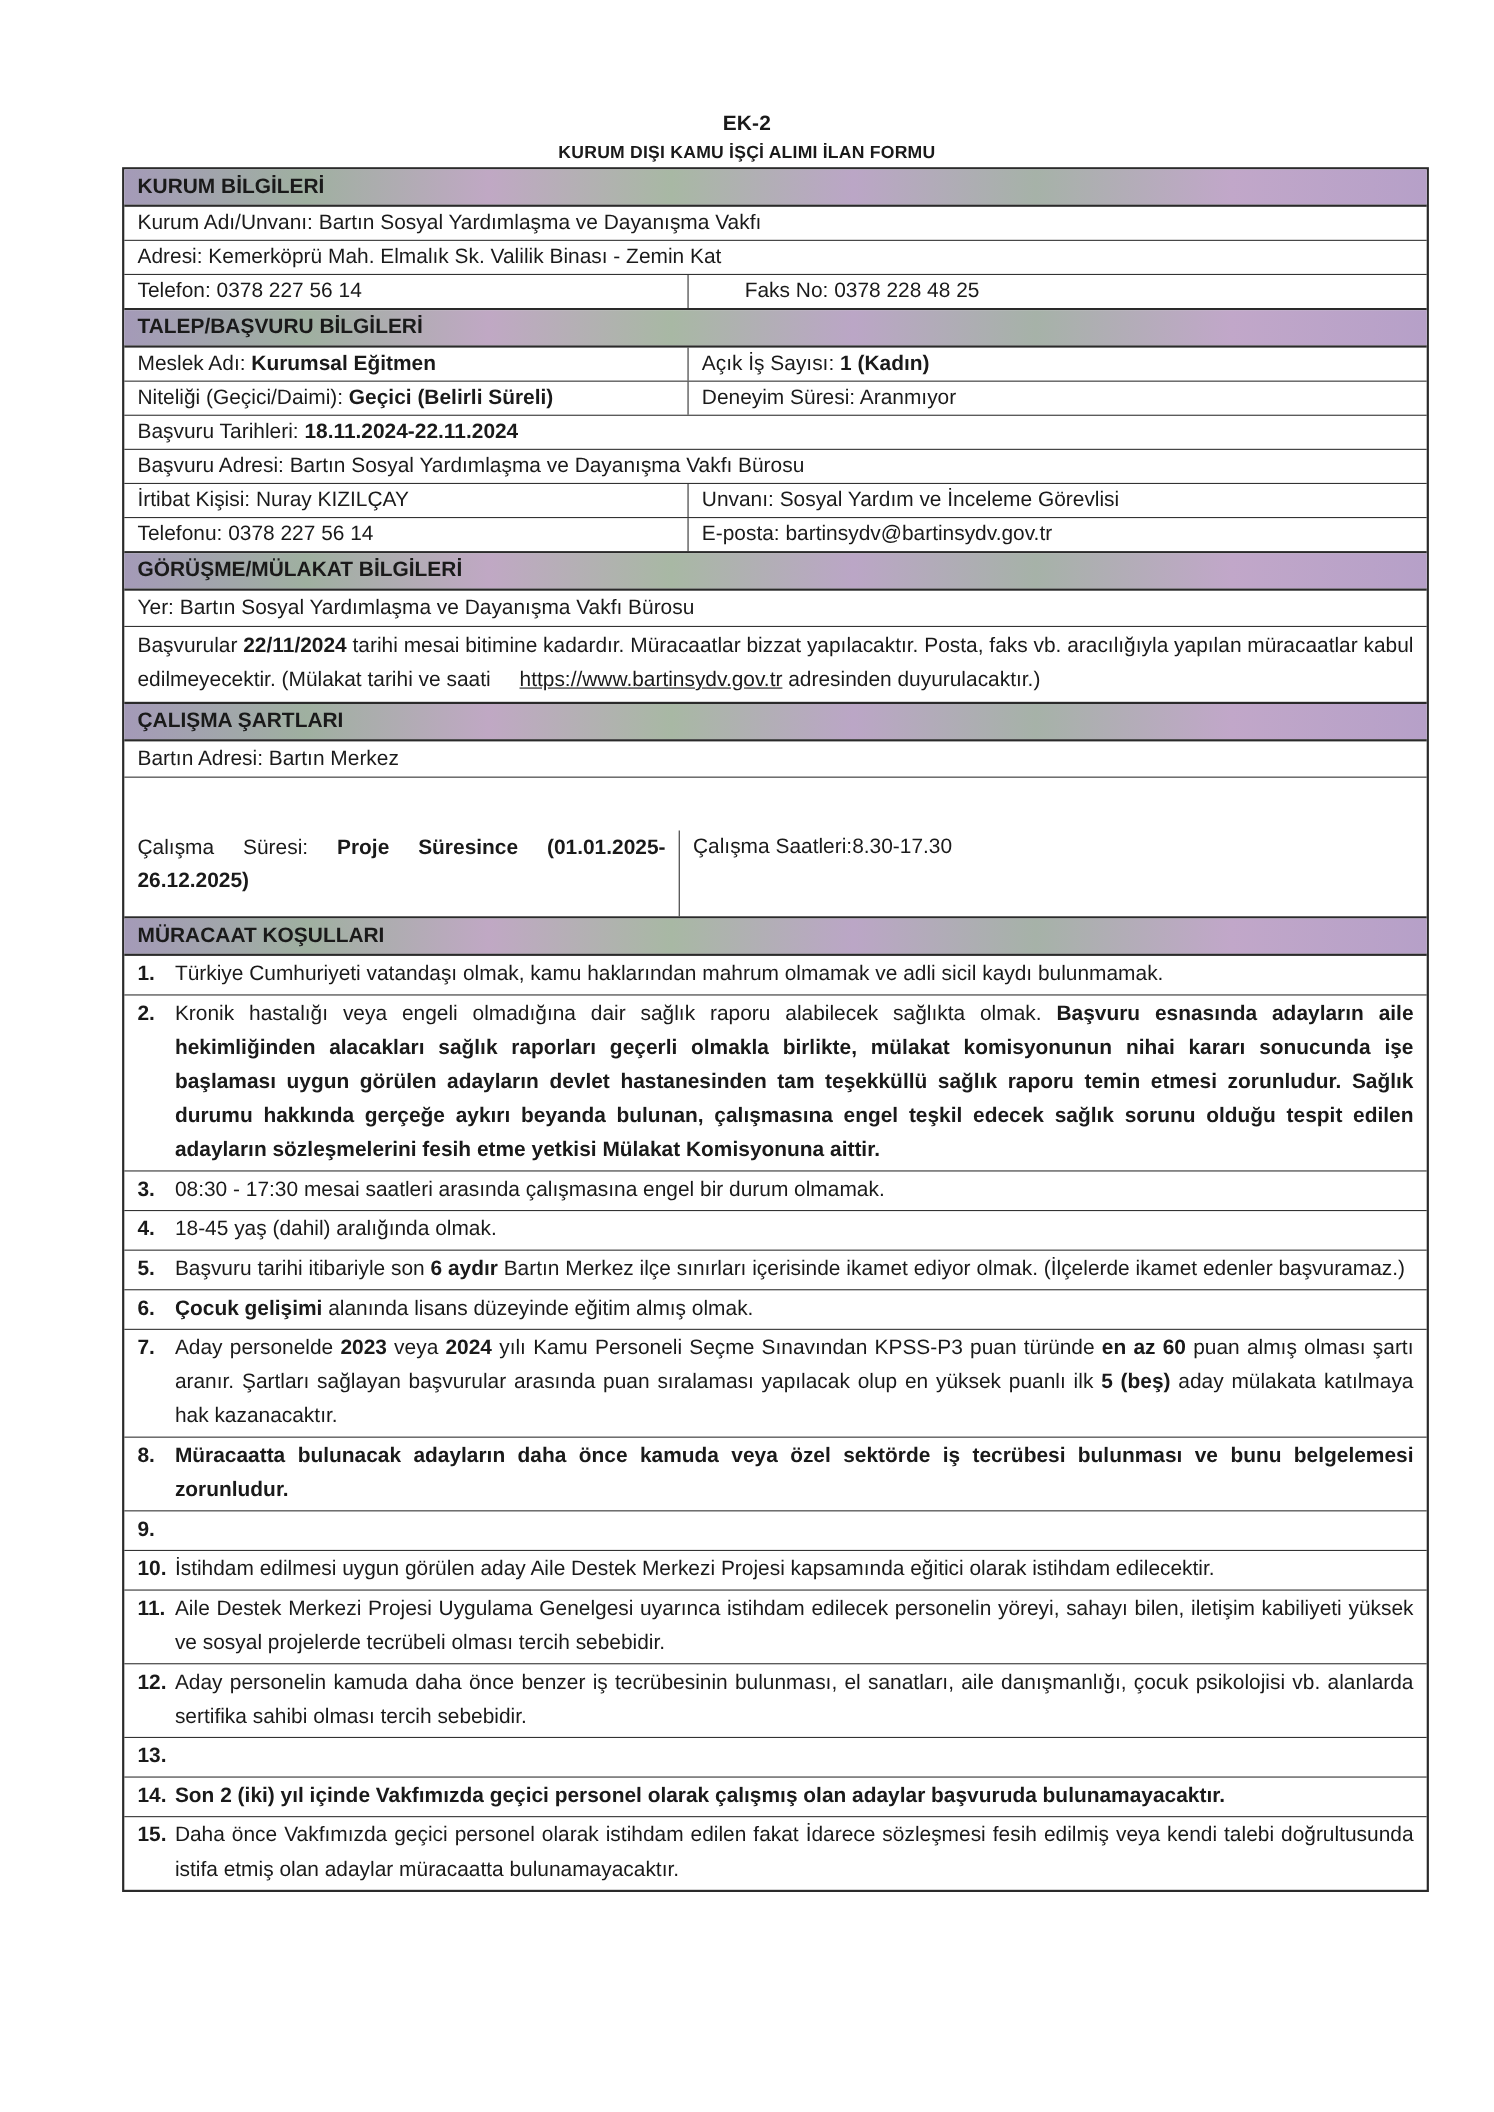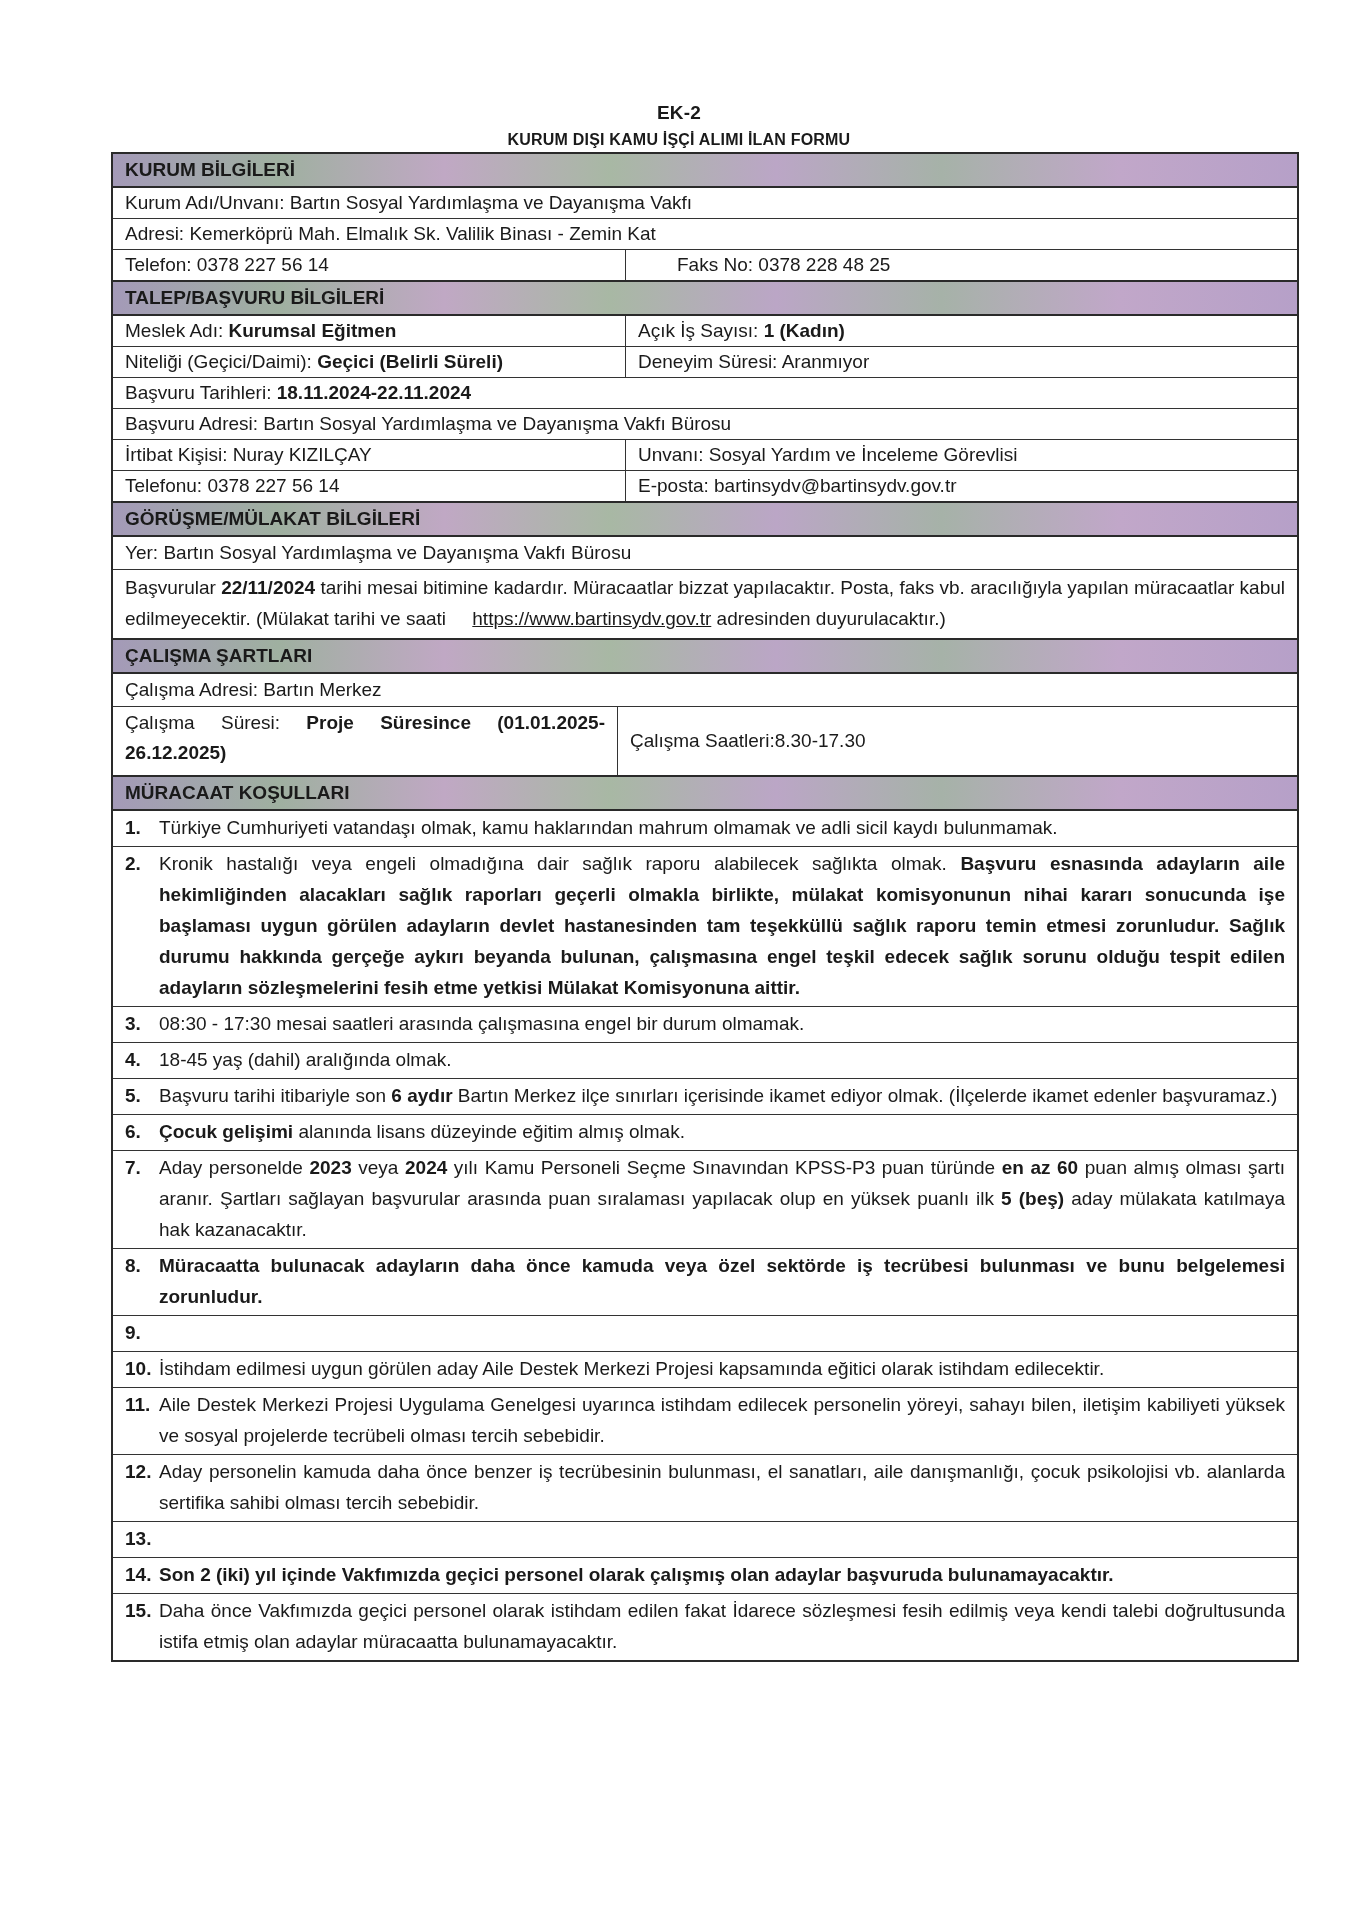--- a/index.html
+++ b/index.html
@@ -97,24 +97,24 @@
   <div class="section">GÖRÜŞME/MÜLAKAT BİLGİLERİ</div>
   <div class="row">
     <div class="cell full" style="line-height:32px;"><span>Yer: </span><span>Bartın Sosyal Yardımlaşma ve Dayanışma Vakfı Bürosu</span></div>
   </div>
   <div class="row" style="border-bottom:2px solid #2a2a2a;">
     <div class="cell full para"><span>Başvurular </span><b>22/11/2024</b><span> tarihi mesai bitimine kadardır. Müracaatlar bizzat yapılacaktır. Posta, faks vb. aracılığıyla yapılan müracaatlar kabul edilmeyecektir. (Mülakat tarihi ve saati </span><span class="link">https://www.bartinsydv.gov.tr</span><span> adresinden duyurulacaktır.)</span></div>
   </div>
 
   <div class="section">ÇALIŞMA ŞARTLARI</div>
   <div class="row">
-    <div class="cell full" style="line-height:32px;"><span>Çalışma Adresi: </span><span>Bartın Merkez</span></div>
+    <div class="cell full" style="line-height:32px;"><span>Bartın Adresi: </span><span>Bartın Merkez</span></div>
   </div>
   <div class="row" style="border-bottom:2px solid #2a2a2a;">
-    <div class="cell left" style="width:505px;text-align:justify;line-height:30px;padding-top:1px;padding-bottom:7px;"><span>Çalışma Süresi: </span><b>Proje Süresince (01.01.2025-26.12.2025)</b></div>
+    <div class="cell left" style="width:505px;text-align:justify;line-height:30px;padding-top:1px;padding-bottom:17px;margin-top:48px;"><span>Çalışma Süresi: </span><b>Proje Süresince (01.01.2025-26.12.2025)</b></div>
     <div class="cell right v-center">
         <span>Çalışma Saatleri: </span>
         <span>8.30-17.30</span>
       </div>
   </div>
 
   <div class="section">MÜRACAAT KOŞULLARI</div>
   <div id="req-list">
       <div class="item">
         <span class="item-num">1.</span>

